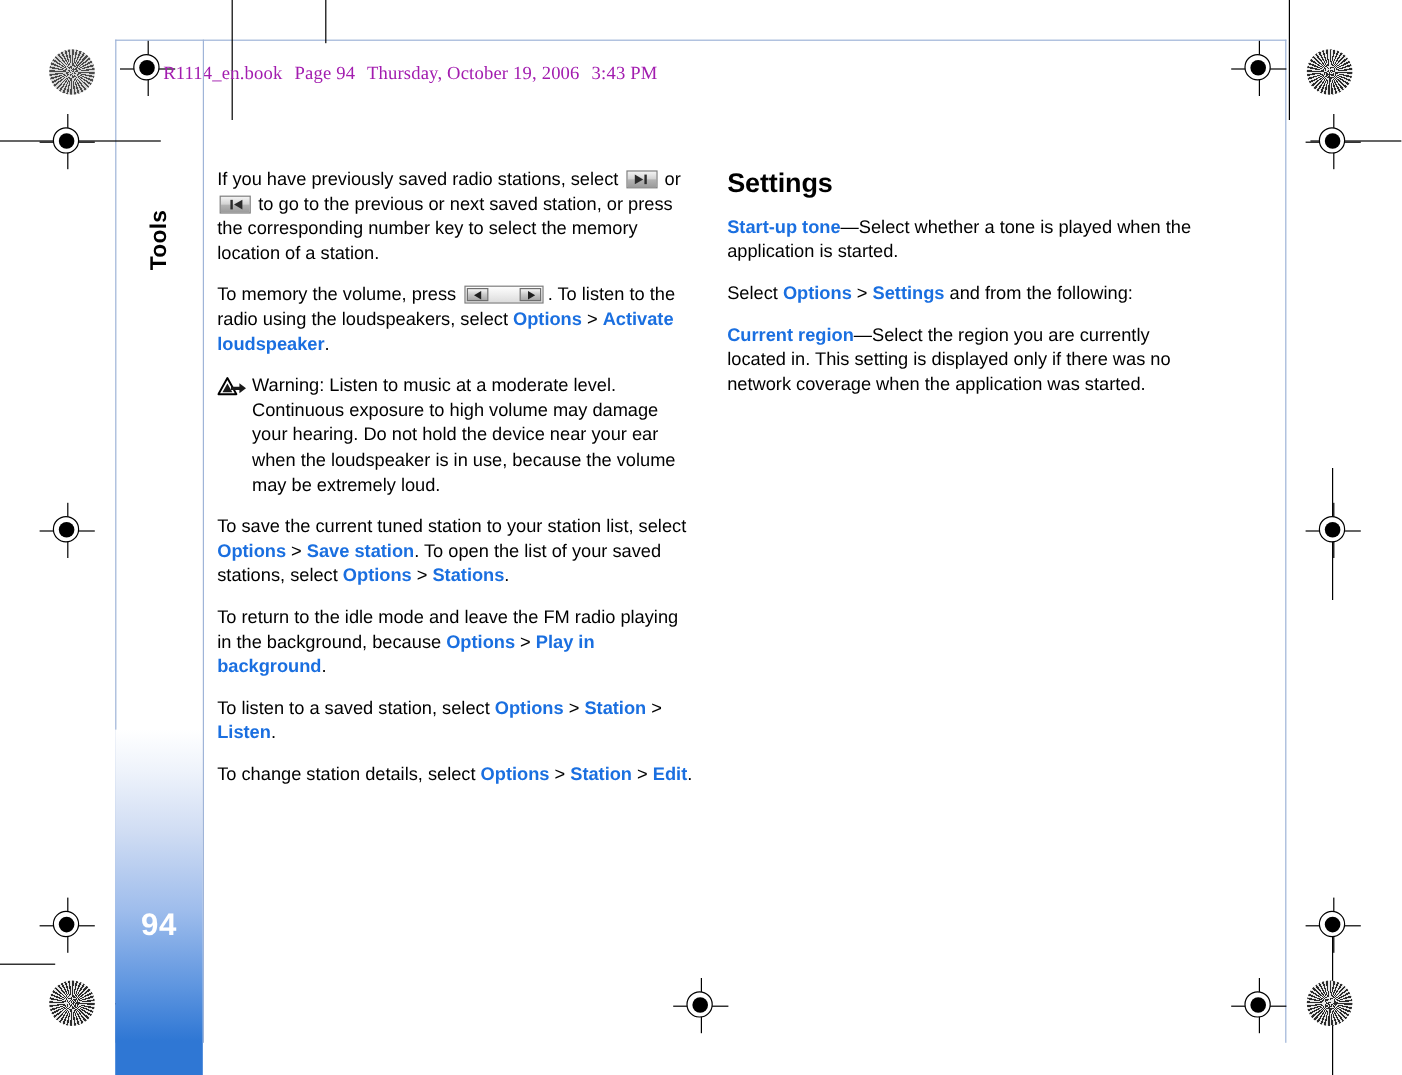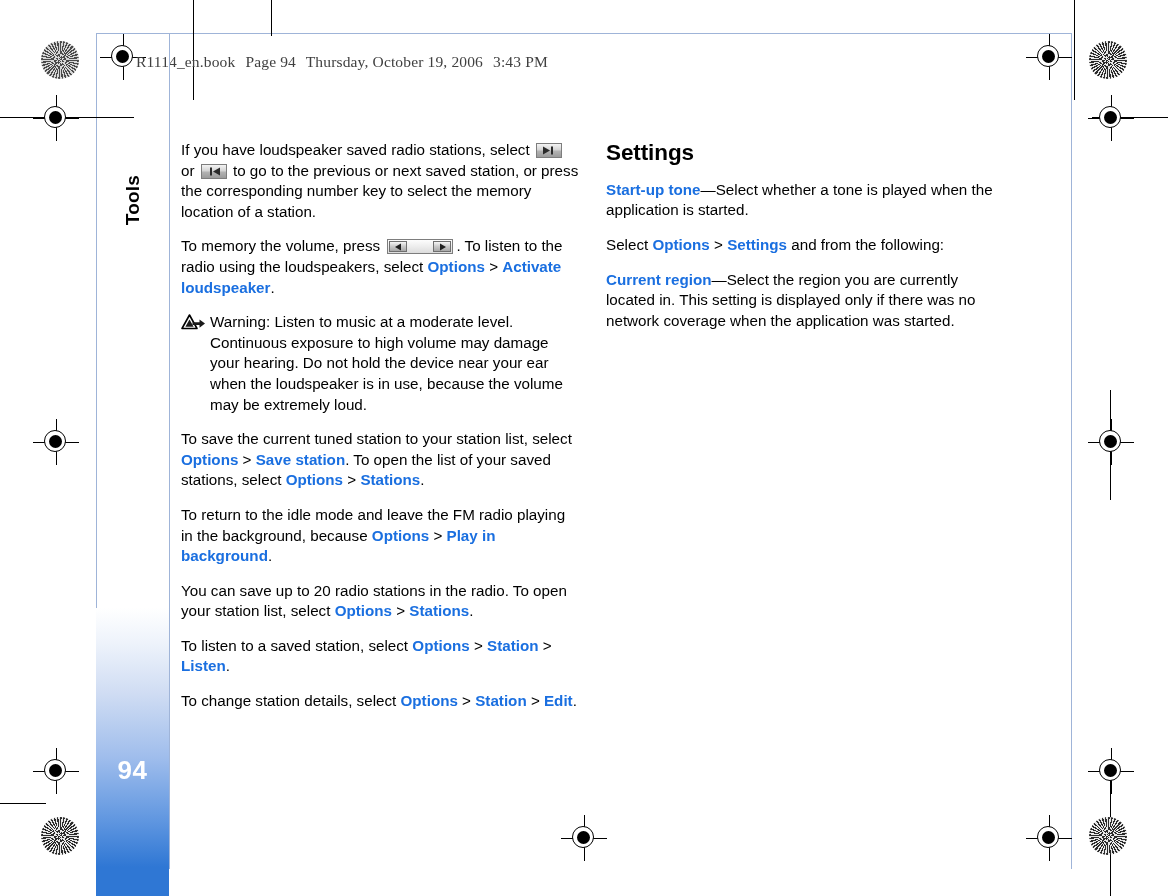--- a/index.html
+++ b/index.html
@@ -81,21 +81,21 @@
 
   
   .run-header {
     position: absolute;
     left: 136px;
     top: 53px;
     font-family: "Liberation Serif", serif;
     font-size: 15.5px;
     letter-spacing: 0.15px;
     white-space: nowrap;
-    color: #404040;
+    color: #a21caf;
   }
   .run-header .gap { display: inline-block; width: 6px; }
 
   
   .sidebar {
     position: absolute;
     left: 96px;
     top: 608px;
     width: 73px;
     height: 288px;
@@ -332,21 +332,21 @@
 
 <div class="sidebar"></div>
 <div class="page-number">94</div>
 <div class="chapter-tab">
   <span class="label">Tools</span>
 </div>
 <div class="col-rule"></div>
 
 <div class="col col-left">
 
-  <p><span>If you have loudspeaker saved radio stations, select </span><span class="key key-seek"><span class="glyph">
+  <p><span>If you have previously saved radio stations, select </span><span class="key key-seek"><span class="glyph">
           <svg class="tri" width="14" height="9" viewBox="0 0 14 9">
             <polygon points="1,0.5 8,4.5 1,8.5" fill="#2a2a2a"></polygon>
             <rect x="9" y="0.5" width="2" height="8" fill="#2a2a2a"></rect>
           </svg>
         </span></span><span> or </span><span class="key key-seek"><span class="glyph">
           <svg class="tri" width="14" height="9" viewBox="0 0 14 9">
             <rect x="3" y="0.5" width="2" height="8" fill="#2a2a2a"></rect>
             <polygon points="13,0.5 6,4.5 13,8.5" fill="#2a2a2a"></polygon>
           </svg>
         </span></span><span> to go to the previous or next saved station, or press the corresponding number key to select the memory location of a station.</span></p>
@@ -370,21 +370,20 @@
       </svg>
     </span>
     <span>Warning: Listen to music at a moderate level. Continuous exposure to high volume may damage your hearing. Do not hold the device near your ear when the loudspeaker is in use, because the volume may be extremely loud.</span>
   </div>
 
   <p><span>To save the current tuned station to your station list, select </span><span class="ui">Options</span><span class="sep"> &gt; </span><span class="ui">Save station</span><span>. To open the list of your saved stations, select </span><span class="ui">Options</span><span class="sep"> &gt; </span><span class="ui">Stations</span><span>.</span></p>
 
   <p><span>To return to the idle mode and leave the FM radio playing in the background, because </span><span class="ui">Options</span><span class="sep"> &gt; </span><span class="ui">Play in background</span><span>.</span></p>
 
 
-  <p><span>You can save up to 20 radio stations in the radio. To open your station list, select </span><span class="ui">Options</span><span class="sep"> &gt; </span><span class="ui">Stations</span><span>.</span></p>
 
   <p><span>To listen to a saved station, select </span><span class="ui">Options</span><span class="sep"> &gt; </span><span class="ui">Station</span><span class="sep"> &gt; </span><span class="ui">Listen</span><span>.</span></p>
 
   <p><span>To change station details, select </span><span class="ui">Options</span><span class="sep"> &gt; </span><span class="ui">Station</span><span class="sep"> &gt; </span><span class="ui">Edit</span><span>.</span></p>
 
 </div>
 
 <div class="col col-right">
 
   <h2>Settings</h2>

